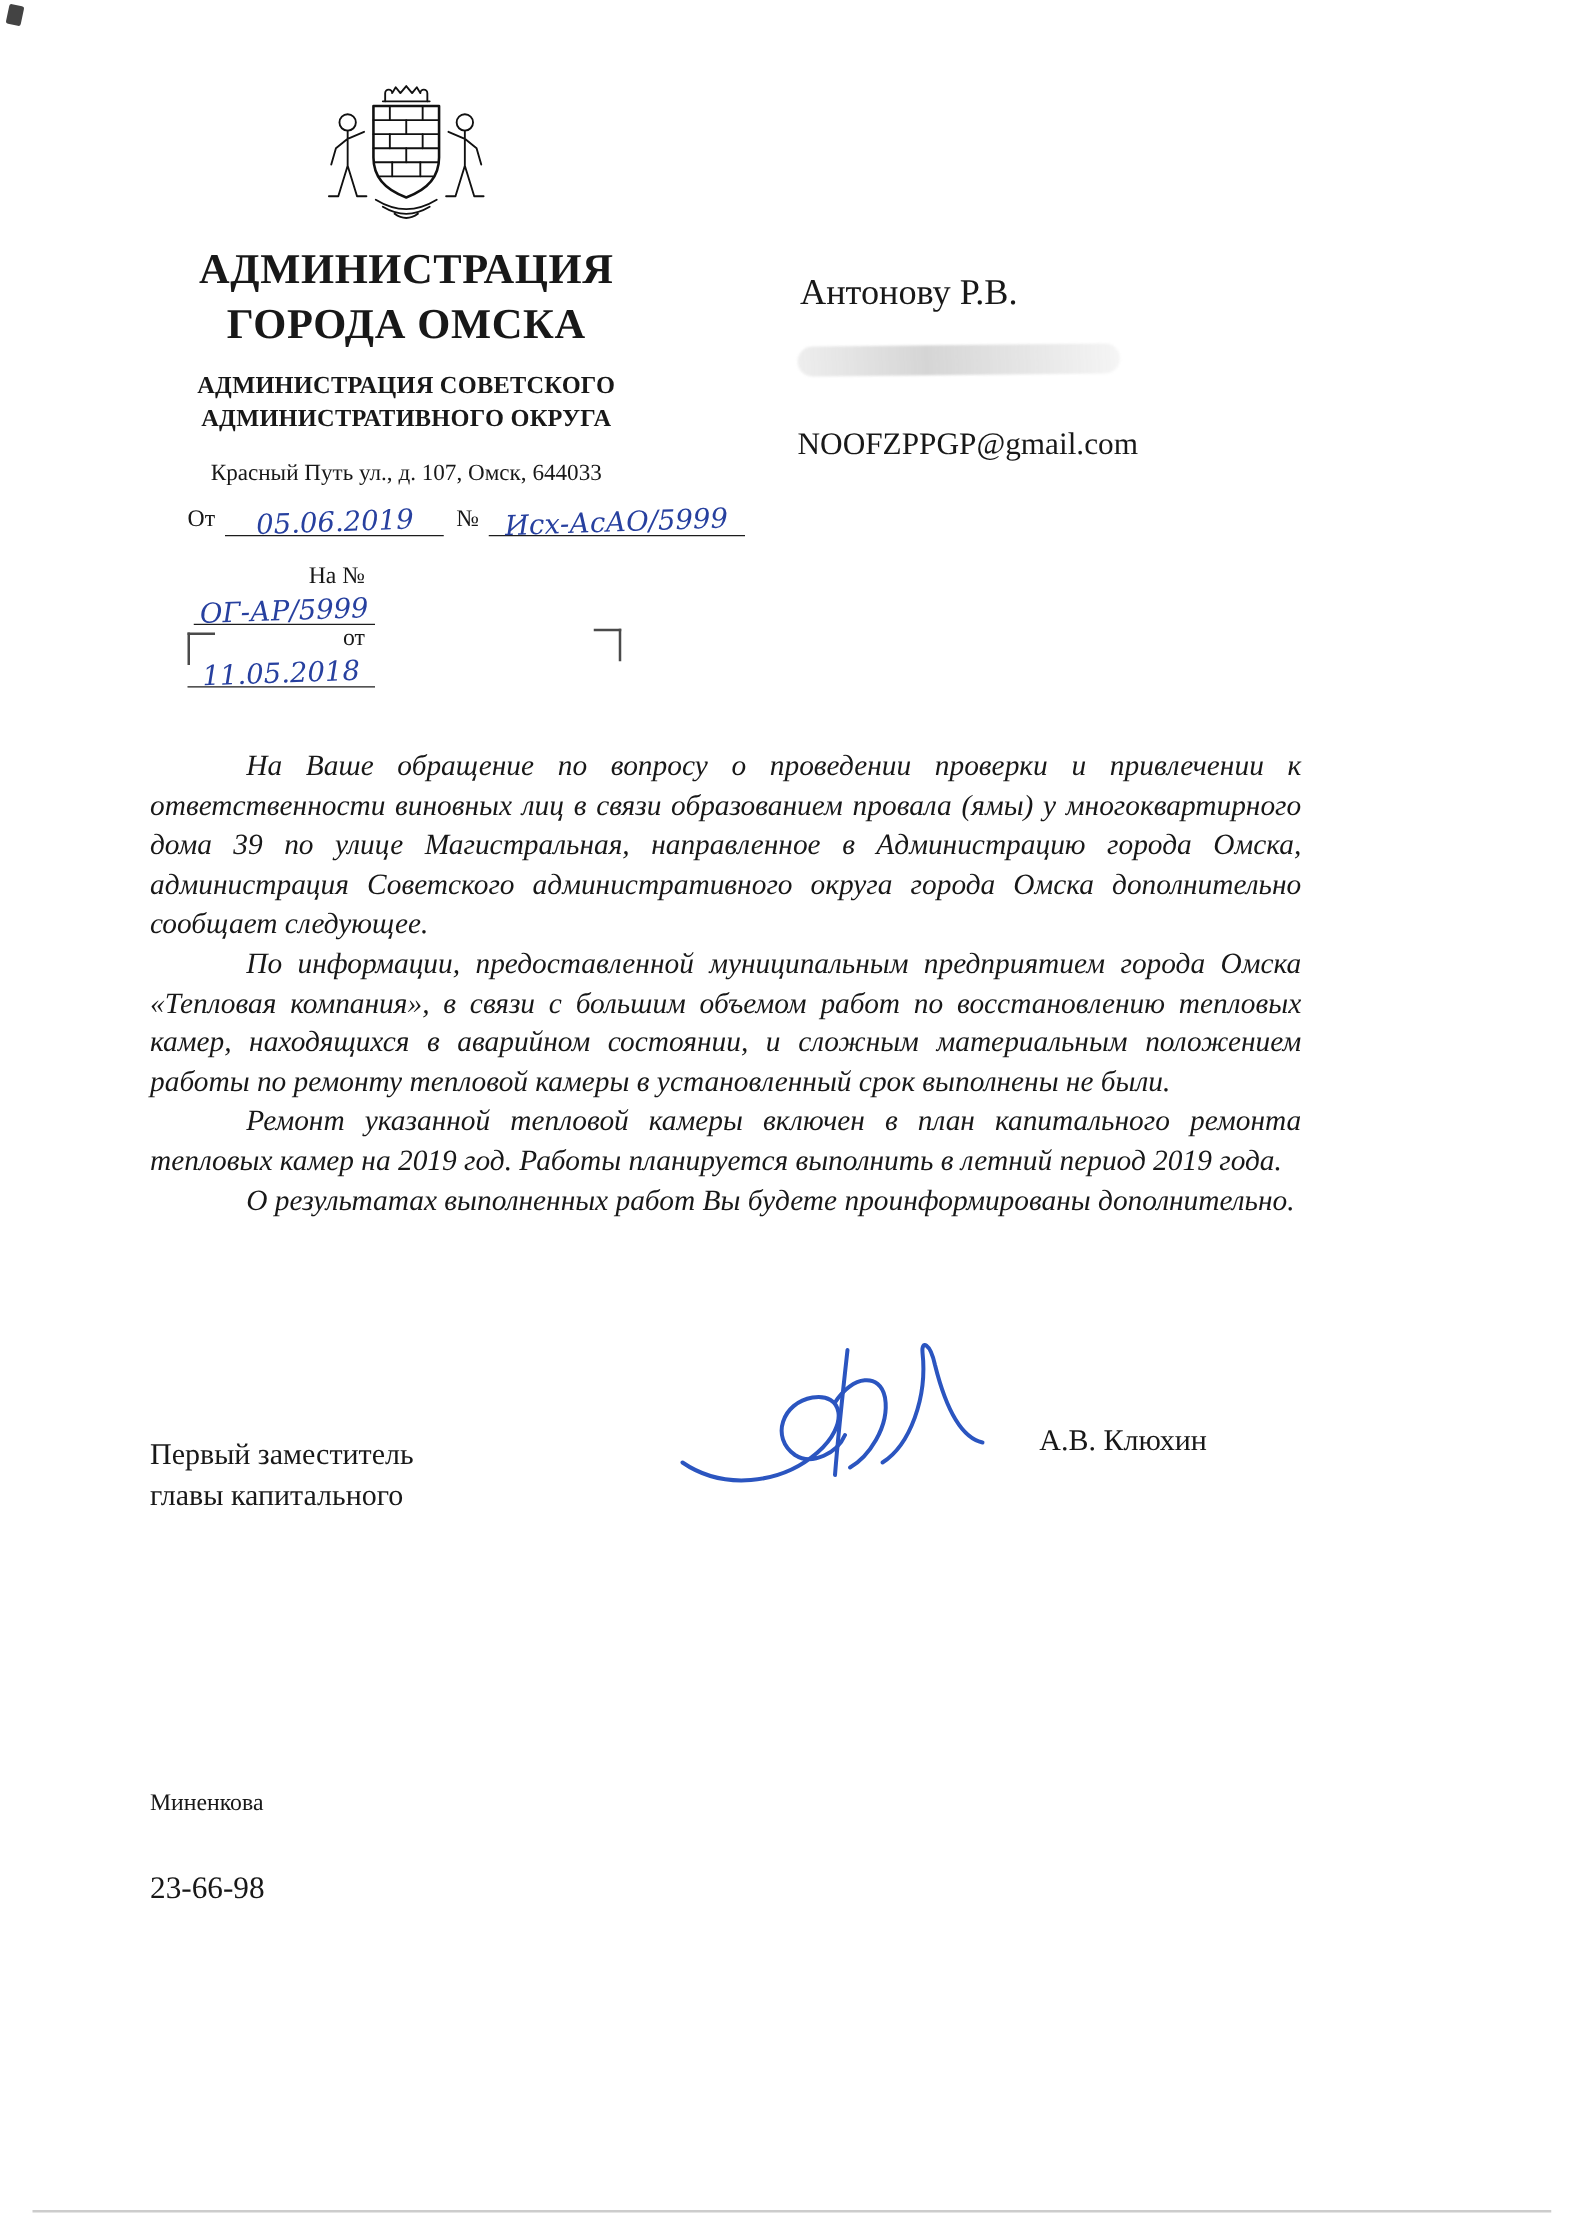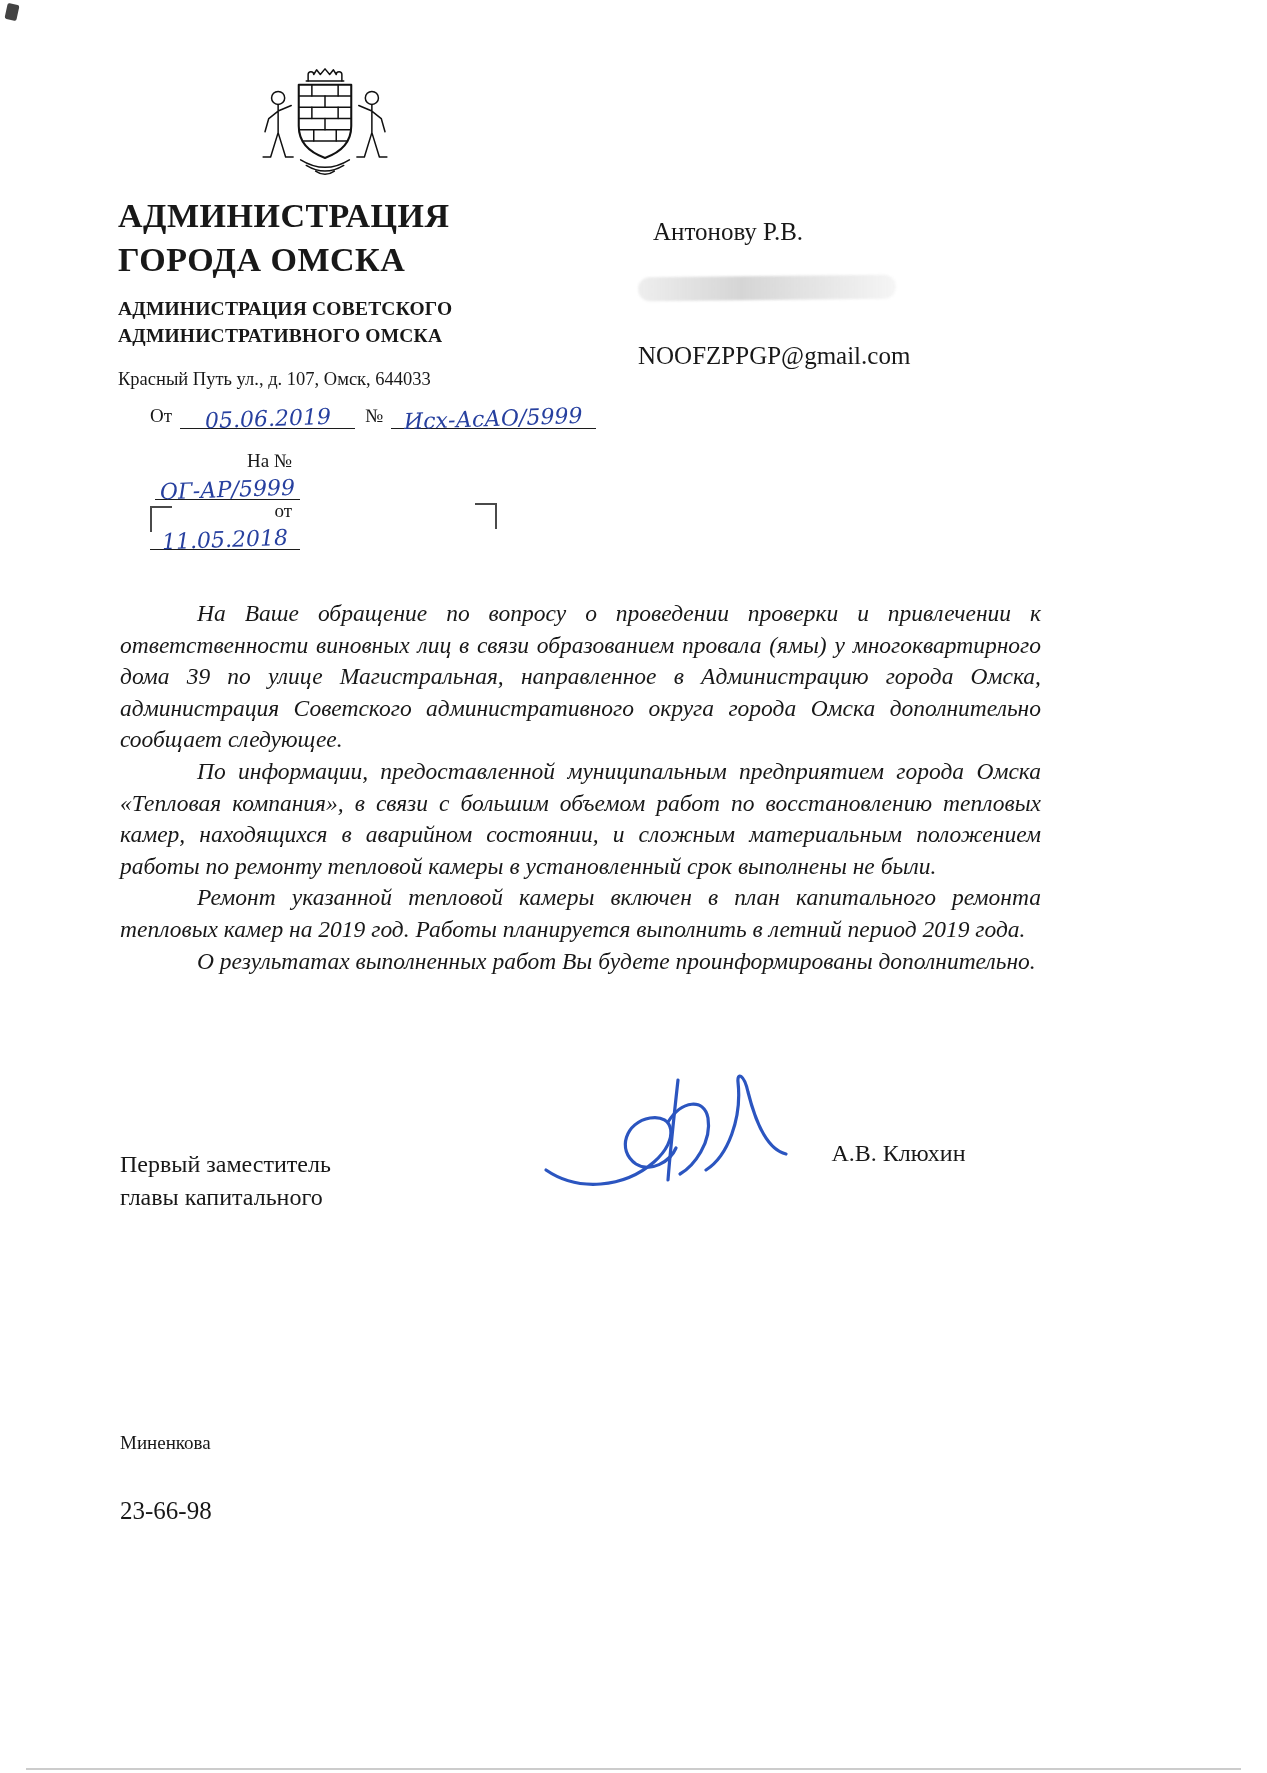--- a/index.html
+++ b/index.html
@@ -8,42 +8,42 @@
     position:relative;
     width:1267px; height:1773px;
     background:#ffffff;
     font-family:"Liberation Serif","DejaVu Serif",serif;
     color:#181818;
     overflow:hidden;
     margin:0 auto;
   }
 
   
-  .header-left { position:absolute; left:118px; top:66px; width:414px; }
+  .header-left { position:absolute; left:118px; top:66px; width:414px; text-align:center; }
   .emblem { display:block; margin:0 auto; }
   .org-name  { margin-top:6px;  font-size:34px; font-weight:bold; line-height:44px; letter-spacing:0.5px; }
   .dept-name { margin-top:13px; font-size:19.5px; font-weight:bold; line-height:27px; letter-spacing:0.2px; }
   .address   { margin-top:20px; font-size:18.5px; }
 
   .field-row { position:absolute; display:flex; align-items:flex-end; font-size:19px; white-space:nowrap; }
   .field-row .lbl { padding:0 8px 2px 0; }
   .field-row .lbl2 { padding:0 8px 2px 10px; }
   .uline { border-bottom:1.8px solid #1c1c1c; text-align:center; display:inline-block; }
   .w175 { width:175px; } .w205 { width:205px; } .w145 { width:145px; } .w150 { width:150px; }
   .hand {
     font-style:italic; color:#27409f; font-size:22px;
     display:inline-block; transform:rotate(-2deg);
     position:relative; top:3px;
     font-family:"DejaVu Serif",serif;
   }
   .row1 { left:150px; top:403px; }
   .row2 { left:150px; top:450px;flex-direction:column; }
 
   
-  .recipient-name  { position:absolute; left:640px; top:218px; font-size:25px;margin-left:13px; }
+  .recipient-name  { position:absolute; left:640px; top:218px; font-size:29px; }
   .recipient-email { position:absolute; left:638px; top:342px; font-size:25px; }
   .smudge {
     position:absolute; left:638px; top:276px; width:258px; height:24px;
     background:linear-gradient(90deg, rgba(150,150,150,.16), rgba(118,118,118,.30) 40%, rgba(160,160,160,.10));
     border-radius:12px; filter:blur(1px); transform:rotate(-0.6deg);
   }
 
   
   .corner-left  { position:absolute; left:150px; top:506px; width:22px; height:26px;
                   border-top:2px solid #4a4a4a; border-left:2px solid #4a4a4a; }
@@ -100,21 +100,21 @@
       </g>
     </svg>
 
     <div class="org-name">
       <div>АДМИНИСТРАЦИЯ</div>
       <div>ГОРОДА ОМСКА</div>
     </div>
 
     <div class="dept-name">
       <div>АДМИНИСТРАЦИЯ СОВЕТСКОГО</div>
-      <div>АДМИНИСТРАТИВНОГО ОМСКА</div>
+      <div>АДМИНИСТРАТИВНОГО ОКРУГА</div>
     </div>
 
     <div class="address">Красный Путь ул., д. 107, Омск, 644033</div>
   </div>
 
   <div class="field-row row1">
     <span class="lbl">От</span>
     <span class="uline w175">
       <span class="hand">05.06.2019</span>
     </span>

